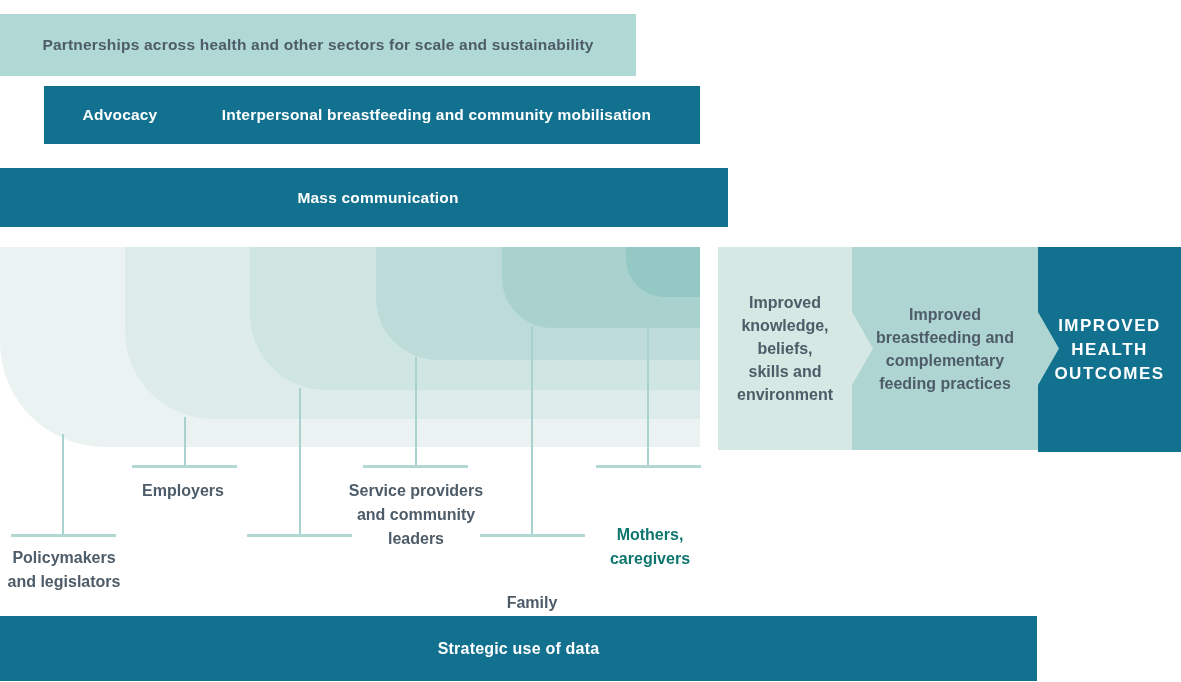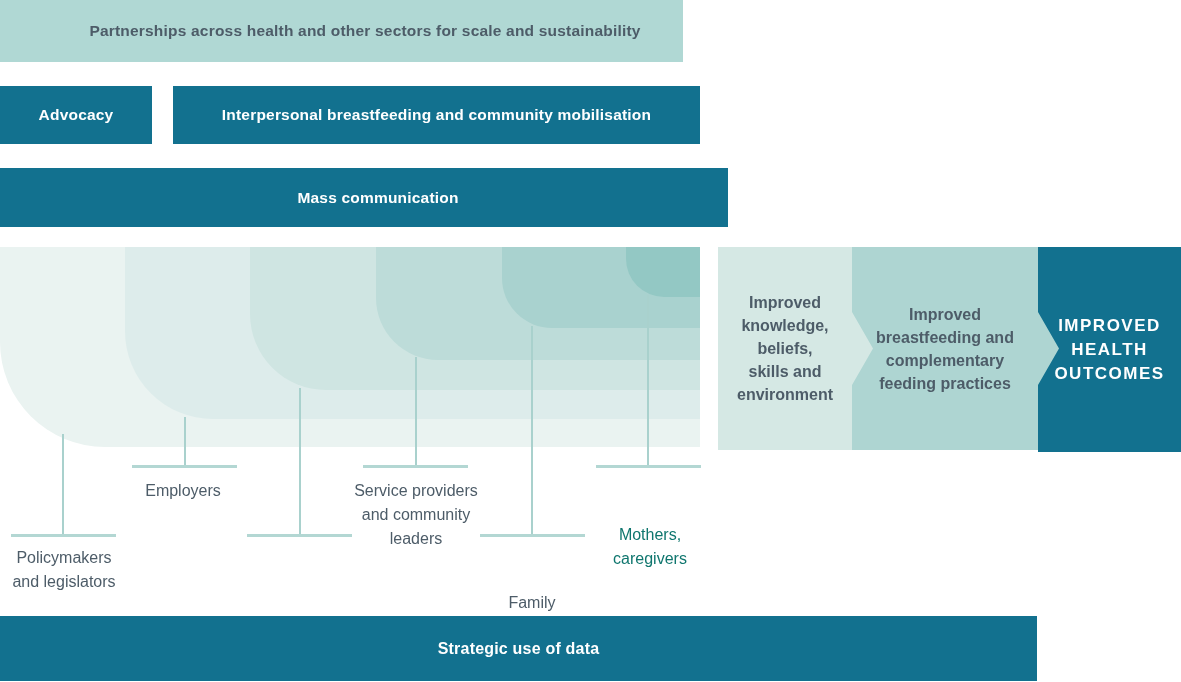--- a/index.html
+++ b/index.html
@@ -4,21 +4,21 @@
 <style>
   html,body { margin:0; padding:0; background:#ffffff; }
   .canvas {
     position:relative; width:1181px; height:682px; background:#ffffff;
     font-family:"Liberation Sans", sans-serif; overflow:hidden;
   }
   .bar {
     position:absolute; display:flex; align-items:center; justify-content:center;
     text-align:center; font-weight:bold; font-size:15.5px; letter-spacing:0.2px;
   }
-  .top-bar       { left:0;     top:0;   width:636px;  height:62px;padding-left:47px; }
+  .top-bar       { left:0;     top:14px;   width:636px;  height:62px; }
   .advocacy-box  { left:0;     top:86px;  width:152px;  height:58px; }
   .interp-box    { left:173px; top:86px;  width:527px;  height:58px; }
   .mass-box      { left:0;     top:168px; width:700px;  height:59px;padding-left:28px; }
   .bottom-bar    { left:0;     top:616px; width:1037px; height:65px; font-size:16px; }
 
   
   .layer { position:absolute; top:247px; }
   .f1 { left:0;     width:700px; height:200px; border-bottom-left-radius:105px; }
   .f2 { left:125px; width:575px; height:172px; border-bottom-left-radius:88px; }
   .f3 { left:250px; width:450px; height:143px; border-bottom-left-radius:76px; }
@@ -37,21 +37,21 @@
   .tick { position:absolute; height:3px; width:105px; }
   .tk1 { left:11px;  top:534px; }
   .tk2 { left:132px; top:465px; }
   .tk3 { left:247px; top:534px; }
   .tk4 { left:363px; top:465px; }
   .tk5 { left:480px; top:534px; }
   .tk6 { left:596px; top:465px; }
 
   .aud-label {
     position:absolute; transform:translateX(-50%); width:190px;
-    text-align:center; white-space:pre-line; font-weight:normal;
+    text-align:center; white-space:pre-line; font-weight:bold;
     font-size:16px; line-height:24px;
   }
   .al1 { left:64px;  top:546px; }
   .al2 { left:183px; top:479px; }
   .al3 { left:299px; top:546px; }
   .al4 { left:416px; top:479px; }
   .al5 { left:532px; top:547px; }
   .al6 { left:650px; top:479px; }
 
   
@@ -72,21 +72,21 @@
 </style>
 </head>
 <body>
 
 <div class="canvas">
 
   <div class="bar top-bar" style="background-color: rgb(176, 216, 212); color: rgb(77, 92, 104);">
     <span>Partnerships across health and other sectors for scale and sustainability</span>
   </div>
 
-  <div class="bar advocacy-box" style="background-color: rgb(18, 113, 143); color: rgb(255, 255, 255);">
+  <div class="bar advocacy-box" style="background-color: rgb(18, 113, 143); color: rgb(255, 255, 255); margin-left: 44px;">
     <span>Advocacy</span>
   </div>
   <div class="bar interp-box" style="background-color: rgb(18, 113, 143); color: rgb(255, 255, 255);">
     <span>Interpersonal breastfeeding and community mobilisation</span>
   </div>
 
   <div class="bar mass-box" style="background-color: rgb(18, 113, 143); color: rgb(255, 255, 255);">
     <span>Mass communication</span>
   </div>
 

